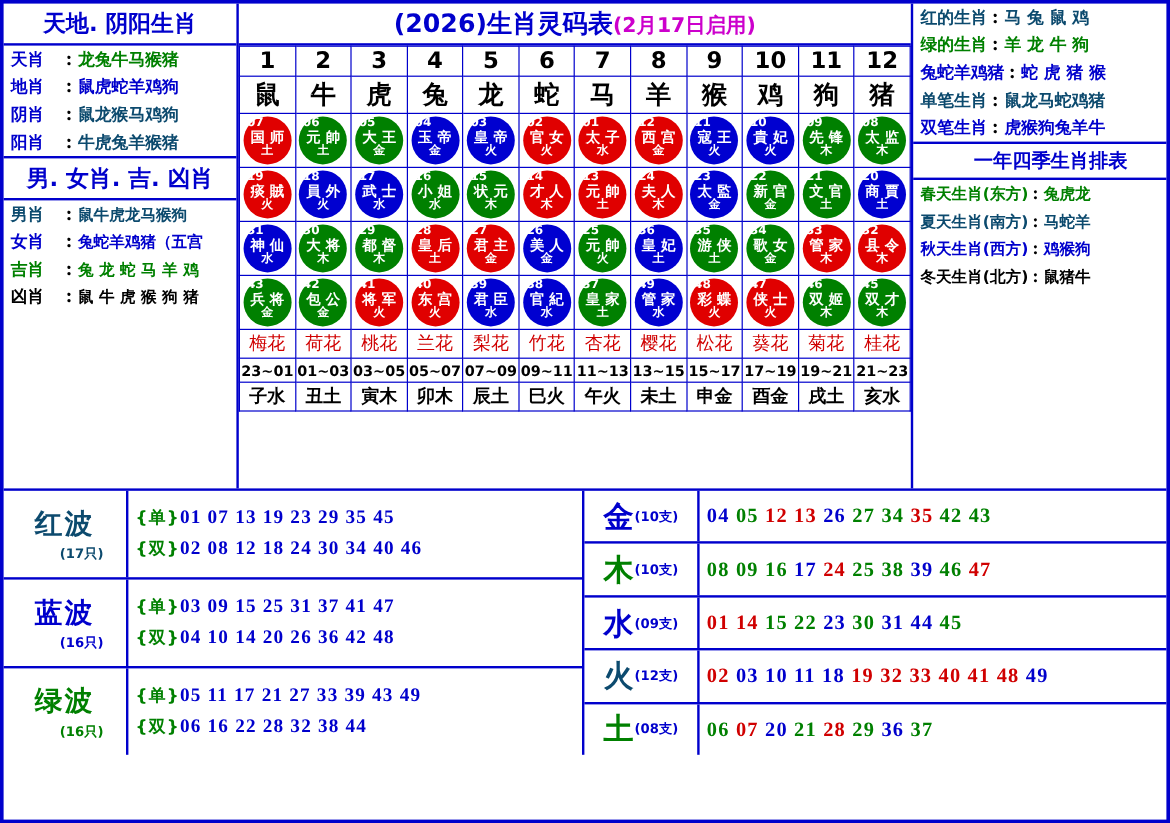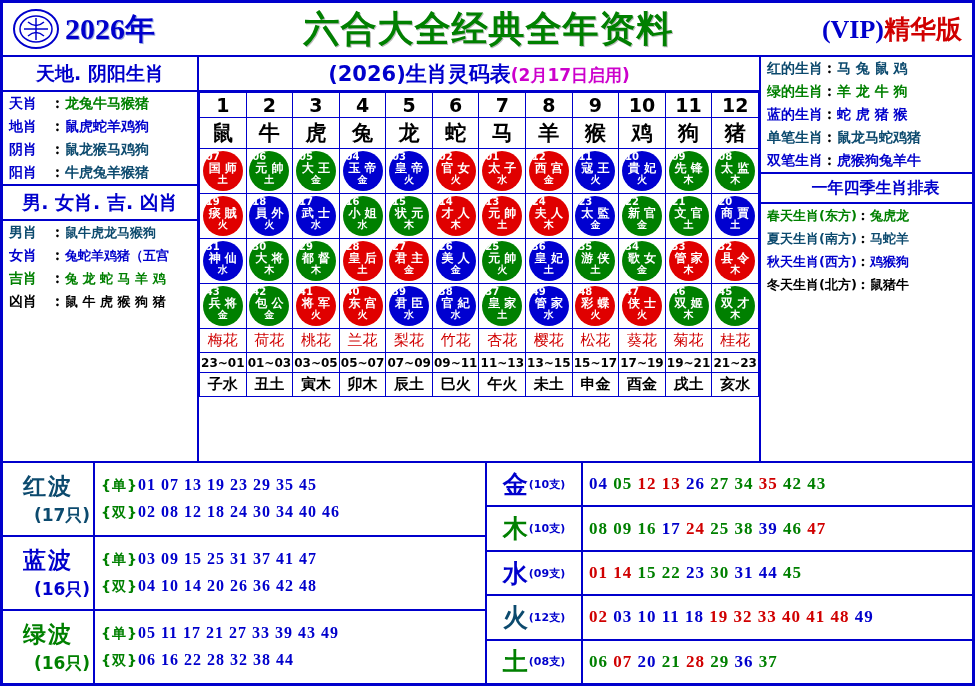--- a/index.html
+++ b/index.html
@@ -198,34 +198,34 @@
     flex: 1;
     display: flex; flex-direction: column;
   }
   .wave-block {
     flex: 1;
     display: flex; align-items: center;
     border-bottom: 2px solid #0000cc;
   }
   .wave-block:last-child { border-bottom: none; }
   .wave-name {
-    width: 92px;
+    width: 104px;
     text-align: center;
     font-family: "DejaVu Sans", sans-serif;
     border-right: 2px solid #0000cc;
     align-self: stretch;
     display: flex; flex-direction: column;
     justify-content: center;
   }
   .wave-name .wn {
     font-size: 23px; font-weight: bold;
     letter-spacing: 2px;
   }
   .wave-name .wc {
-    font-size: 17px; font-weight: bold; margin-top: 2px; margin-left: 28px;
+    font-size: 11px; font-weight: bold; margin-top: 2px; margin-left: 28px;
   }
   .wave-lines {
     flex: 1; padding-left: 6px;
   }
   .wave-line {
     font-size: 16px; font-weight: bold;
     font-family: "Liberation Serif", serif;
     padding: 4px 0;
     white-space: nowrap;
     letter-spacing: 1px;
@@ -253,37 +253,20 @@
     font-family: "Liberation Serif", serif;
     letter-spacing: 1px;
     white-space: nowrap;
   }
 </style>
 </head>
 <body>
 
 <div class="page">
 
-  <div class="header">
-    <div class="logo">
-      <svg width="48" height="42" viewBox="0 0 48 42">
-        <ellipse cx="24" cy="21" rx="22" ry="19" fill="none" stroke="#0000cc" stroke-width="2"></ellipse>
-        <ellipse cx="24" cy="21" rx="16" ry="13" fill="none" stroke="#0000cc" stroke-width="1.5"></ellipse>
-        <path d="M12 21 h24" stroke="#0000cc" stroke-width="1.5"></path>
-        <path d="M24 10 v22" stroke="#0000cc" stroke-width="1.5"></path>
-        <path d="M16 14 q8 7 16 0" stroke="#0000cc" stroke-width="1.5" fill="none"></path>
-        <path d="M16 28 q8 -7 16 0" stroke="#0000cc" stroke-width="1.5" fill="none"></path>
-      </svg>
-    </div>
-    <div class="hdr-year">2026年</div>
-    <div class="hdr-title">六合大全经典全年资料</div>
-    <div class="hdr-vip">
-      <span>(VIP)</span><span class="red">精华版</span>
-    </div>
-  </div>
 
   <div class="body-row">
 
     <div class="col-left">
       <div class="lc-title">天地. 阴阳生肖</div>
       <div class="lc-rows">
         <div class="lc-row">
           <span class="lbl c-blue">天肖</span>
           <span class="lbl c-black" style="min-width:12px">︰</span>
           <span class="val c-green">龙兔牛马猴猪</span>
@@ -759,21 +742,21 @@
 
     <div class="col-right">
       <div>
         <div class="rc-row">
           <span class="c-red">红的生肖</span><span class="c-black">︰</span><span class="c-red">马 兔 鼠 鸡</span>
         </div>
         <div class="rc-row">
           <span class="c-green">绿的生肖</span><span class="c-black">︰</span><span class="c-green">羊 龙 牛 狗</span>
         </div>
         <div class="rc-row">
-          <span class="c-blue">蓝的生肖</span><span class="c-black">︰</span><span class="c-blue">蛇 虎 猪 猴</span>
+          <span class="c-blue">兔蛇羊鸡猪</span><span class="c-black">︰</span><span class="c-blue">蛇 虎 猪 猴</span>
         </div>
         <div class="rc-row">
           <span class="c-red">单笔生肖</span><span class="c-black">︰</span><span class="c-red">鼠龙马蛇鸡猪</span>
         </div>
         <div class="rc-row">
           <span class="c-blue">双笔生肖</span><span class="c-black">︰</span><span class="c-blue">虎猴狗兔羊牛</span>
         </div>
       </div>
       <div class="rc-sep"></div>
       <div class="rc-sub">一年四季生肖排表</div>

